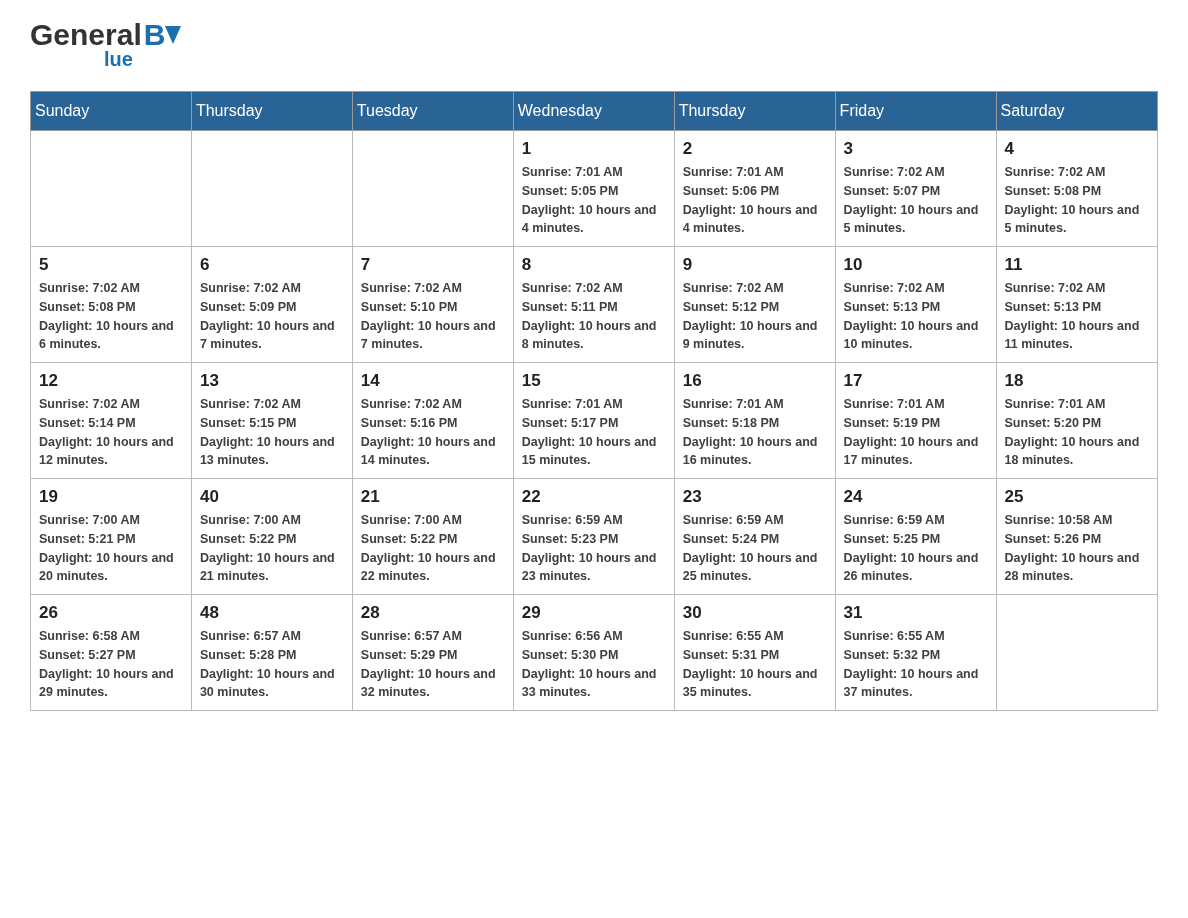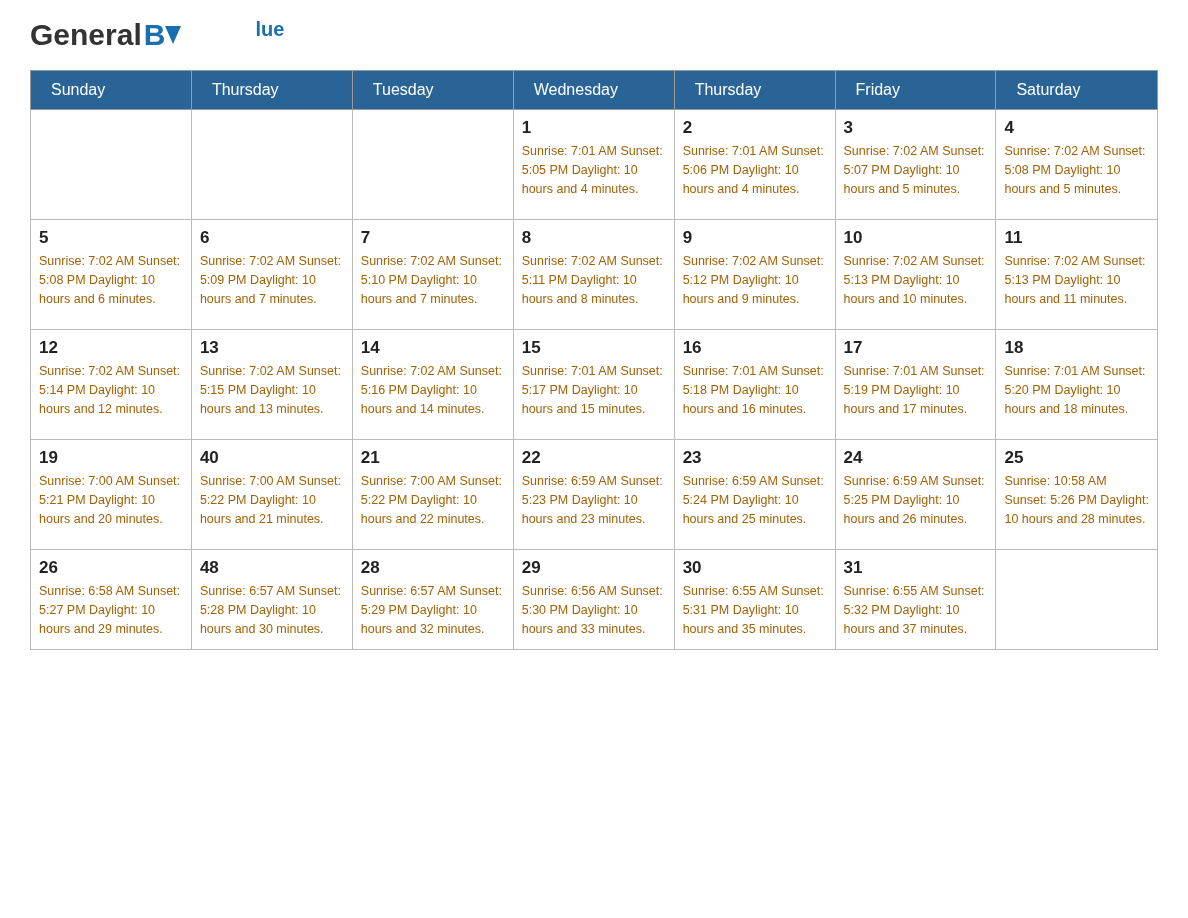--- a/index.html
+++ b/index.html
@@ -10,21 +10,21 @@
       color: #333;
     }
     .header {
       display: flex;
       justify-content: space-between;
       align-items: flex-start;
       margin-bottom: 20px;
     }
     .logo {
       display: flex;
-      flex-direction: row;
+      flex-direction: column;
       align-items: flex-start;
     }
     .title-block {
       text-align: right;
     }
     .month-title {
       font-size: 52px;
       font-weight: normal;
       color: #222;
       line-height: 1.1;
@@ -37,21 +37,21 @@
     .calendar {
       width: 100%;
       border-collapse: collapse;
       border: 1px solid #999;
     }
     .calendar thead tr th {
       background-color: #2a6496;
       color: #fff;
       font-size: 16px;
       font-weight: normal;
-      padding: 10px 20px;
+      padding: 10px 4px;
       text-align: left;
       border: 1px solid #999;
     }
     .calendar tbody tr td {
       vertical-align: top;
       padding: 8px 8px;
       border: 1px solid #bbb;
       font-size: 13px;
       color: #333;
       min-width: 140px;
@@ -60,21 +60,22 @@
     .day-number {
       font-size: 17px;
       font-weight: bold;
       color: #222;
       display: block;
       margin-bottom: 4px;
     }
     .day-info {
       font-size: 12.5px;
       line-height: 1.5;
-      color: #a16207;
+      color: #404040;
+      font-weight: bold;
     }
     .calendar tbody tr:last-child td {
       height: 100px;
     }
   </style>
 </head>
 <body>
 
 <div class="header">
   <div class="logo">

